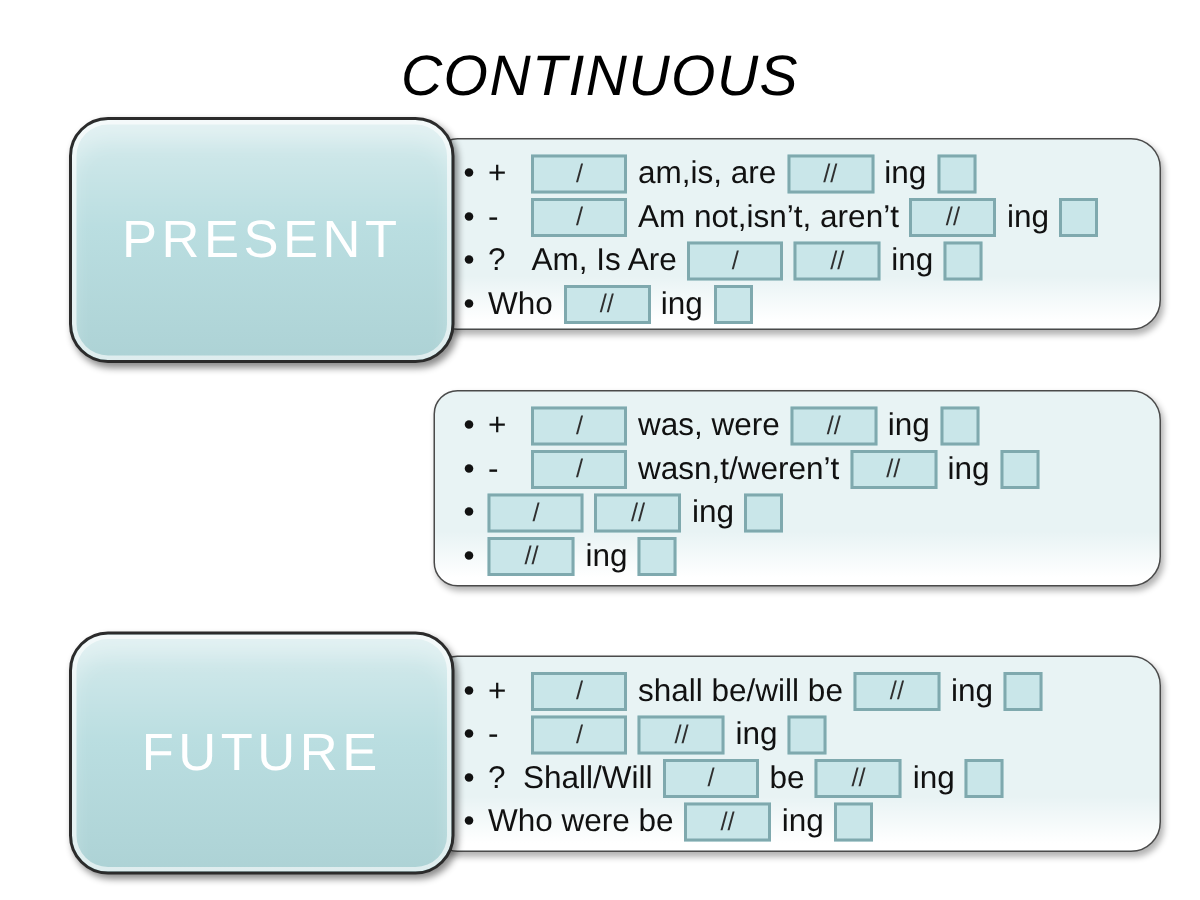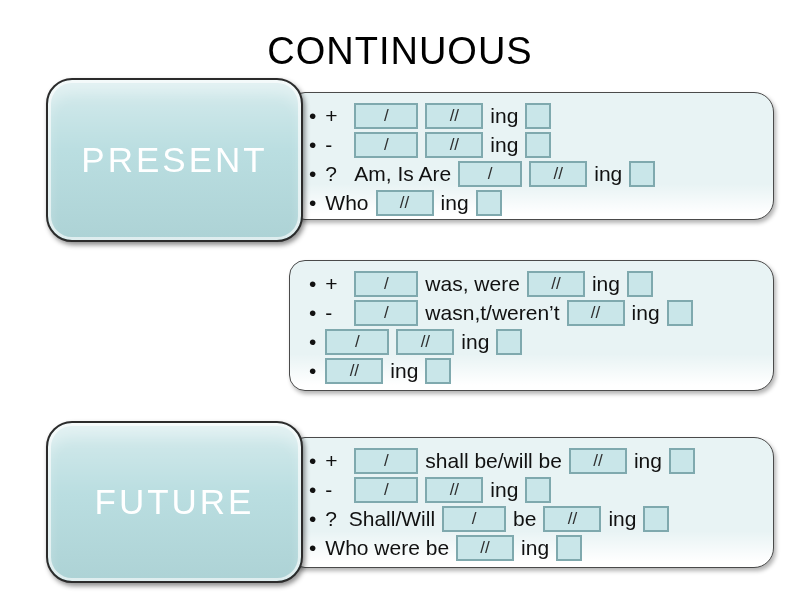--- a/index.html
+++ b/index.html
@@ -17,20 +17,21 @@
   .title {
     position: absolute;
     top: 30px; left: 0;
     width: 100%;
     margin: 0;
     text-align: center;
     font-size: 38px;
     font-weight: 400;
     letter-spacing: 1px;
     color: #000;
+    font-style: italic;
   }
   .rows { position: absolute; left: 0; top: 0; width: 800px; height: 600px; }
   .row { position: absolute; left: 0; width: 800px; }
   .row:nth-child(1) { top: 78px;  height: 164px; }
   .row:nth-child(2) { top: 251px; height: 156px; }
   .row:nth-child(3) { top: 421px; height: 162px; }
 
   .panel {
     position: absolute;
     left: 289px;
@@ -119,27 +120,29 @@
 
 <div class="slide">
   <h1 class="title">CONTINUOUS</h1>
   <div class="rows">
       <div class="row">
         <div class="panel">
           <ul class="lines">
             <li class="line">
               <span class="seg sign">+</span>
               <span class="seg slot slot-a">/</span>
+              <span class="seg">am,is, are</span>
               <span class="seg slot slot-b">//</span>
               <span class="seg">ing</span>
               <span class="seg endbox"></span>
             </li>
             <li class="line">
               <span class="seg sign">-</span>
               <span class="seg slot slot-a">/</span>
+              <span class="seg">Am not,isn’t, aren’t</span>
               <span class="seg slot slot-b">//</span>
               <span class="seg">ing</span>
               <span class="seg endbox"></span>
             </li>
             <li class="line">
               <span class="seg sign">?</span>
               <span class="seg">Am, Is Are</span>
               <span class="seg slot slot-a">/</span>
               <span class="seg slot slot-b">//</span>
               <span class="seg">ing</span>

